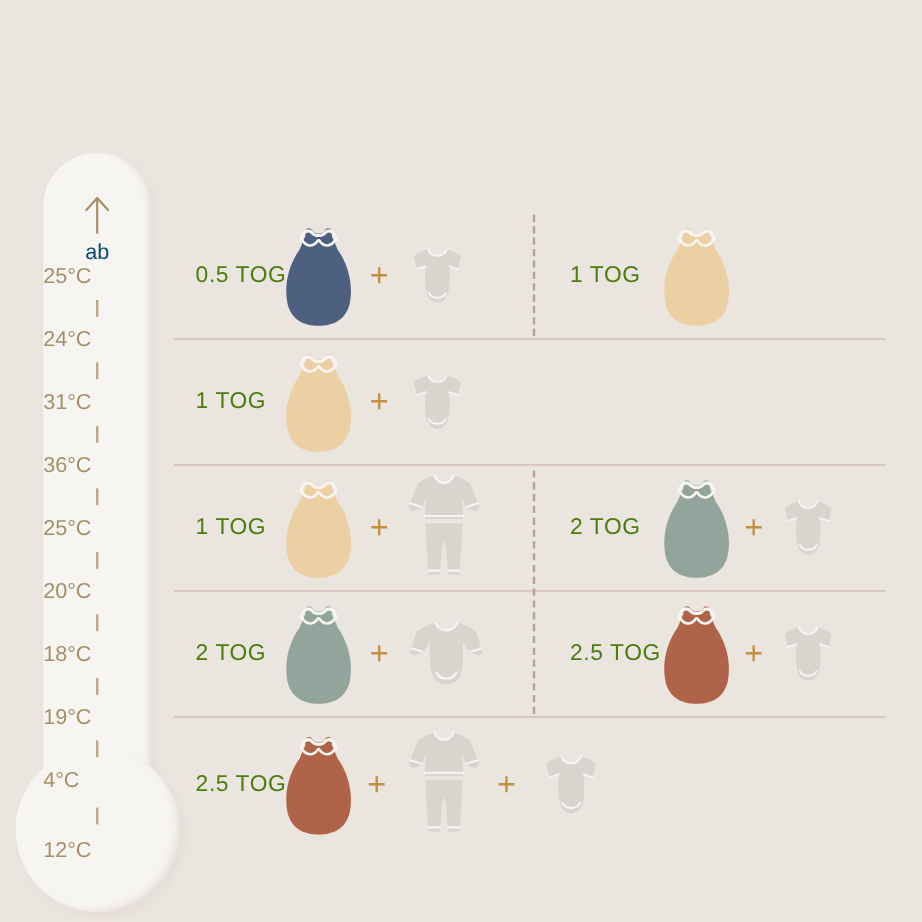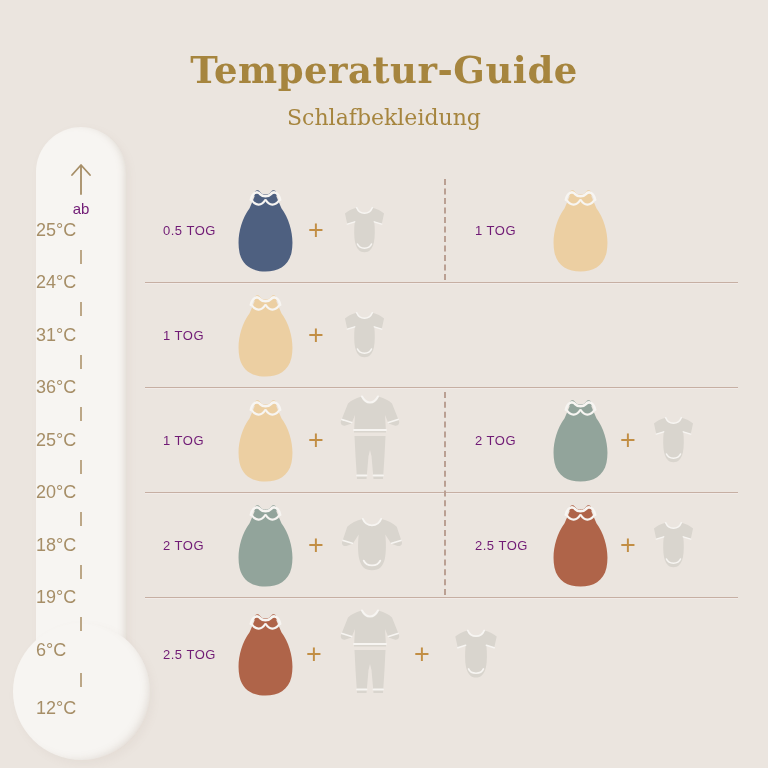--- a/index.html
+++ b/index.html
@@ -13,31 +13,31 @@
   .subtitle{position:absolute;top:105px;left:0;width:100%;text-align:center;
          font-family:"DejaVu Serif",serif;font-size:22px;color:#A6853E}
 
   .thermo-tube{position:absolute;left:36px;top:127px;width:90px;height:540px;
          background:#F7F5F2;border-radius:45px 45px 0 0;
          box-shadow:inset -5px 0 8px -5px rgba(150,130,110,.32),3px 3px 8px rgba(150,130,110,.07)}
   .thermo-bulb{position:absolute;left:13px;top:623px;width:137px;height:137px;border-radius:50%;
          background:#F7F5F2;
          box-shadow:inset -6px -4px 10px -6px rgba(150,130,110,.28),3px 4px 8px rgba(150,130,110,.07)}
   .arrow-svg{position:absolute;left:68px;top:160px}
-  .ab{position:absolute;left:36px;top:200px;width:90px;text-align:center;font-size:15px;color:#701a75}
+  .ab{position:absolute;left:36px;top:200px;width:90px;text-align:center;font-size:18px;color:#0c4a6e}
   .temp{position:absolute;left:36px;width:90px;font-size:18px;color:#A68E67}
   .tick{position:absolute;left:80px;width:2px;height:14px;background:#BCA787}
 
   .hline{position:absolute;left:145px;width:593px;height:2px;background:#C6AFA3;
          border-bottom:1px solid rgba(255,255,255,.75)}
   .vdash{position:absolute;left:444px;width:0;border-left:2px dashed #BAA093}
 
   .row{position:absolute;left:145px;width:596px}
-  .tog{position:absolute;top:50%;transform:translateY(-50%);font-size:13px;
-       letter-spacing:.5px;color:#701a75;white-space:nowrap}
+  .tog{position:absolute;top:50%;transform:translateY(-50%);font-size:19px;
+       letter-spacing:.5px;color:#4d7c0f;white-space:nowrap}
   .plus{position:absolute;top:50%;transform:translateY(-50%);width:24px;text-align:center;
         font-size:27px;font-weight:400;color:#C28E44}
   .icon{position:absolute;top:50%;transform:translateY(-50%)}
   .trim{fill:none;stroke:#F7F5F2;stroke-linecap:round}
 </style>
 </head>
 <body>
 
 <svg width="0" height="0" style="position:absolute">
   <symbol id="sym-bag" viewBox="0 0 68 100">
@@ -67,38 +67,36 @@
     <path class="trim" stroke-width="1.8" d="M16,36 L48,36"></path>
     <path class="trim" stroke-width="1.8" d="M4,25.5 L13.5,28.5"></path>
     <path class="trim" stroke-width="1.8" d="M60,25.5 L50.5,28.5"></path>
     <path class="trim" stroke-width="1.8" d="M19,81.5 L28.5,81.5"></path>
     <path class="trim" stroke-width="1.8" d="M35.5,81.5 L45,81.5"></path>
   </symbol>
 </svg>
 
 <div class="canvas">
 
-  <div class="title">Temperatur-Guide</div>
-  <div class="subtitle">Schlafbekleidung</div>
 
   <div class="thermo-tube"></div>
   <div class="thermo-bulb"></div>
   <svg class="arrow-svg" width="26" height="36" viewBox="0 0 26 36">
     <path d="M13,34 L13,6 M4,15 L13,5 L22,15" fill="none" stroke="#A68E67" stroke-width="1.8" stroke-linecap="round" stroke-linejoin="round"></path>
   </svg>
   <div class="ab">ab</div>
   <div class="temp" style="top:220px">25°C</div>
   <div class="temp" style="top:272px">24°C</div>
   <div class="temp" style="top:325px">31°C</div>
   <div class="temp" style="top:377px">36°C</div>
   <div class="temp" style="top:430px">25°C</div>
   <div class="temp" style="top:482px">20°C</div>
   <div class="temp" style="top:535px">18°C</div>
   <div class="temp" style="top:587px">19°C</div>
-  <div class="temp" style="top:640px">6°C</div>
+  <div class="temp" style="top:640px">4°C</div>
   <div class="temp" style="top:698px">12°C</div>
   <div class="tick" style="top:250px"></div>
   <div class="tick" style="top:302px"></div>
   <div class="tick" style="top:355px"></div>
   <div class="tick" style="top:407px"></div>
   <div class="tick" style="top:460px"></div>
   <div class="tick" style="top:512px"></div>
   <div class="tick" style="top:565px"></div>
   <div class="tick" style="top:617px"></div>
   <div class="tick" style="top:673px"></div>

